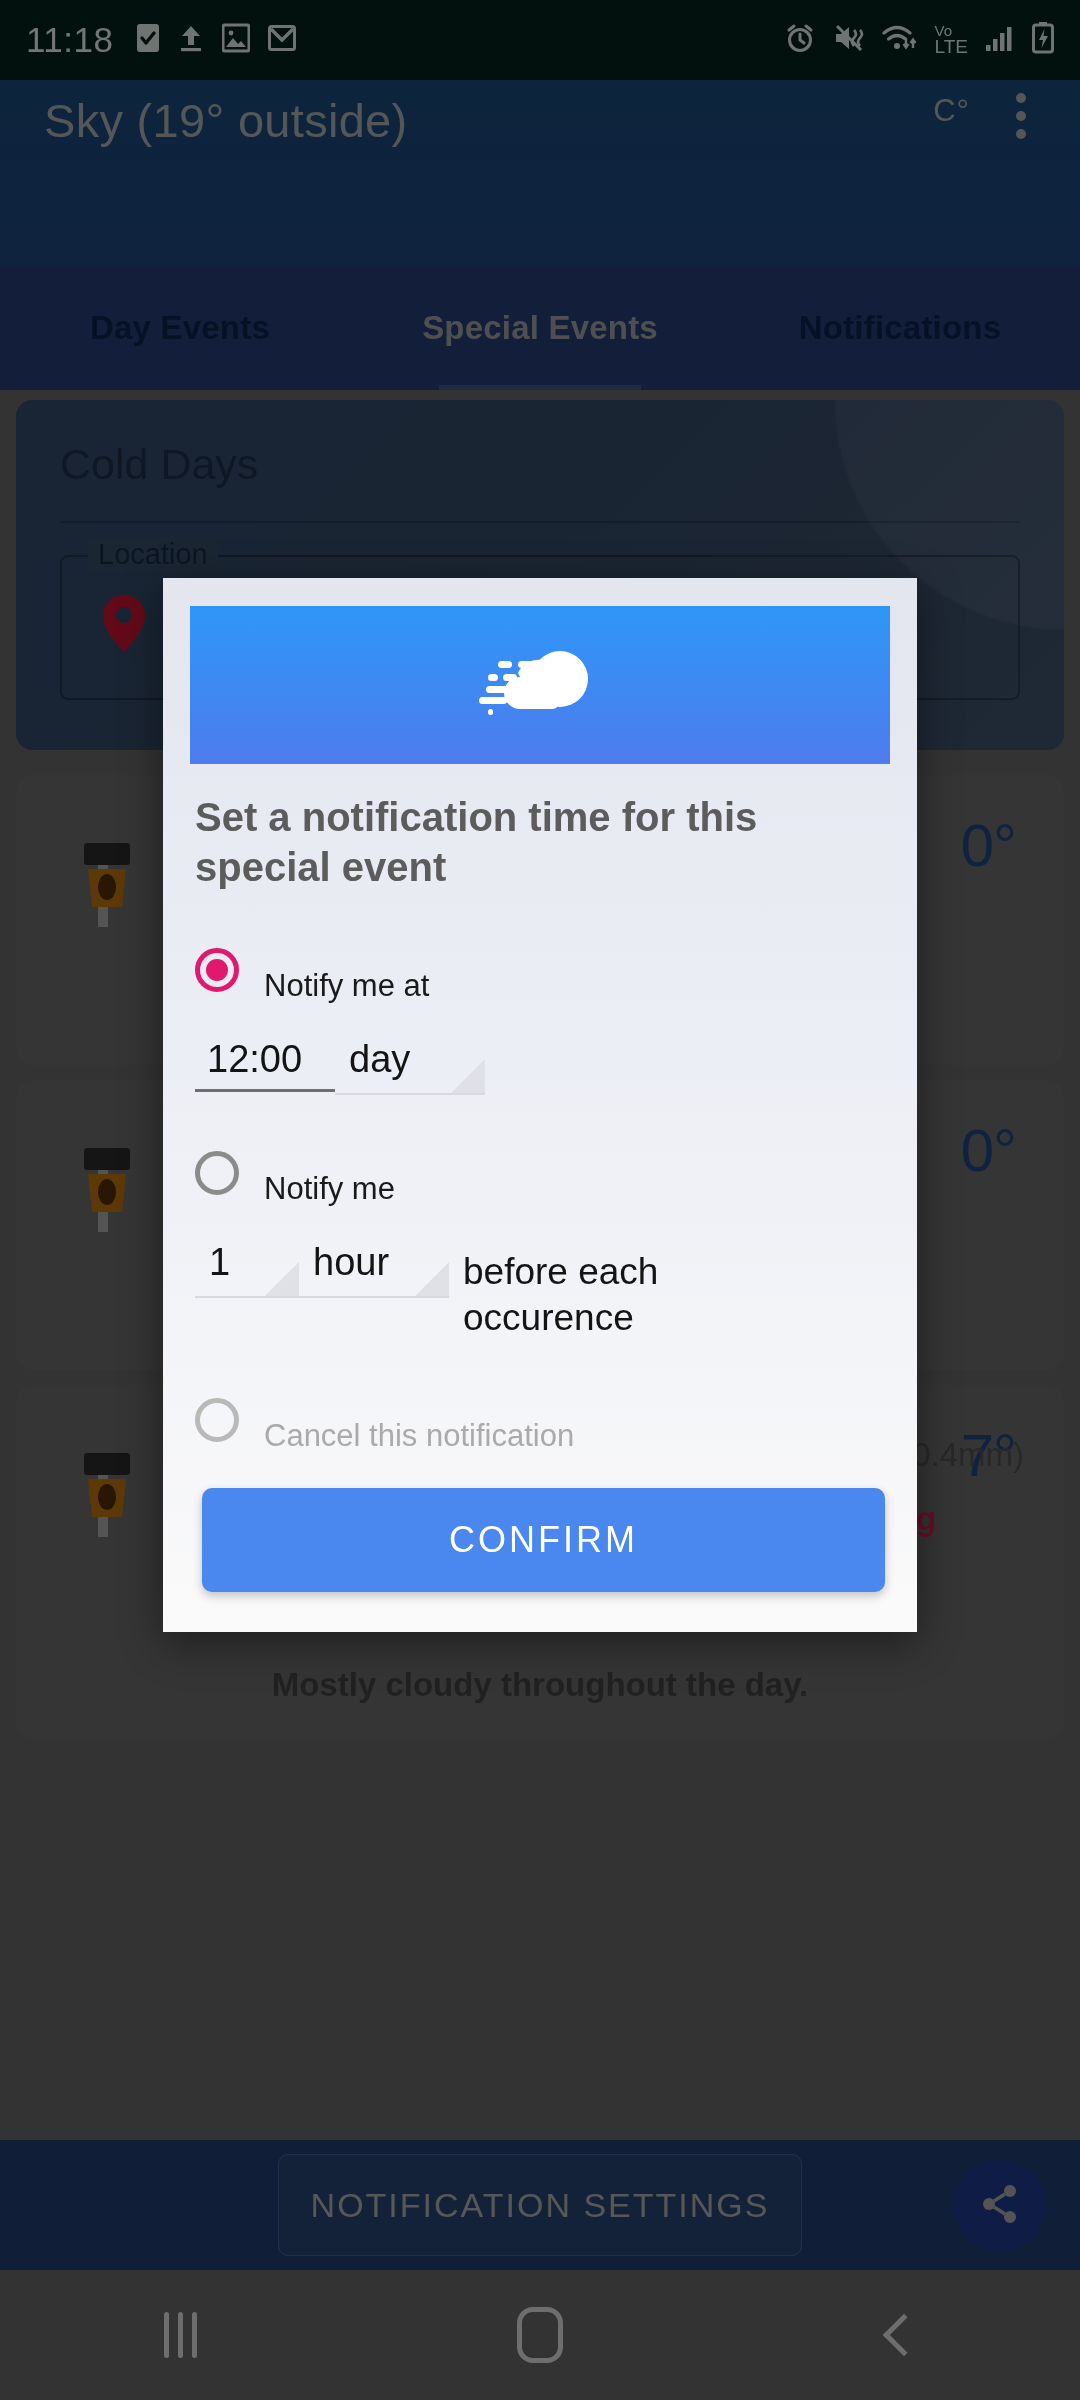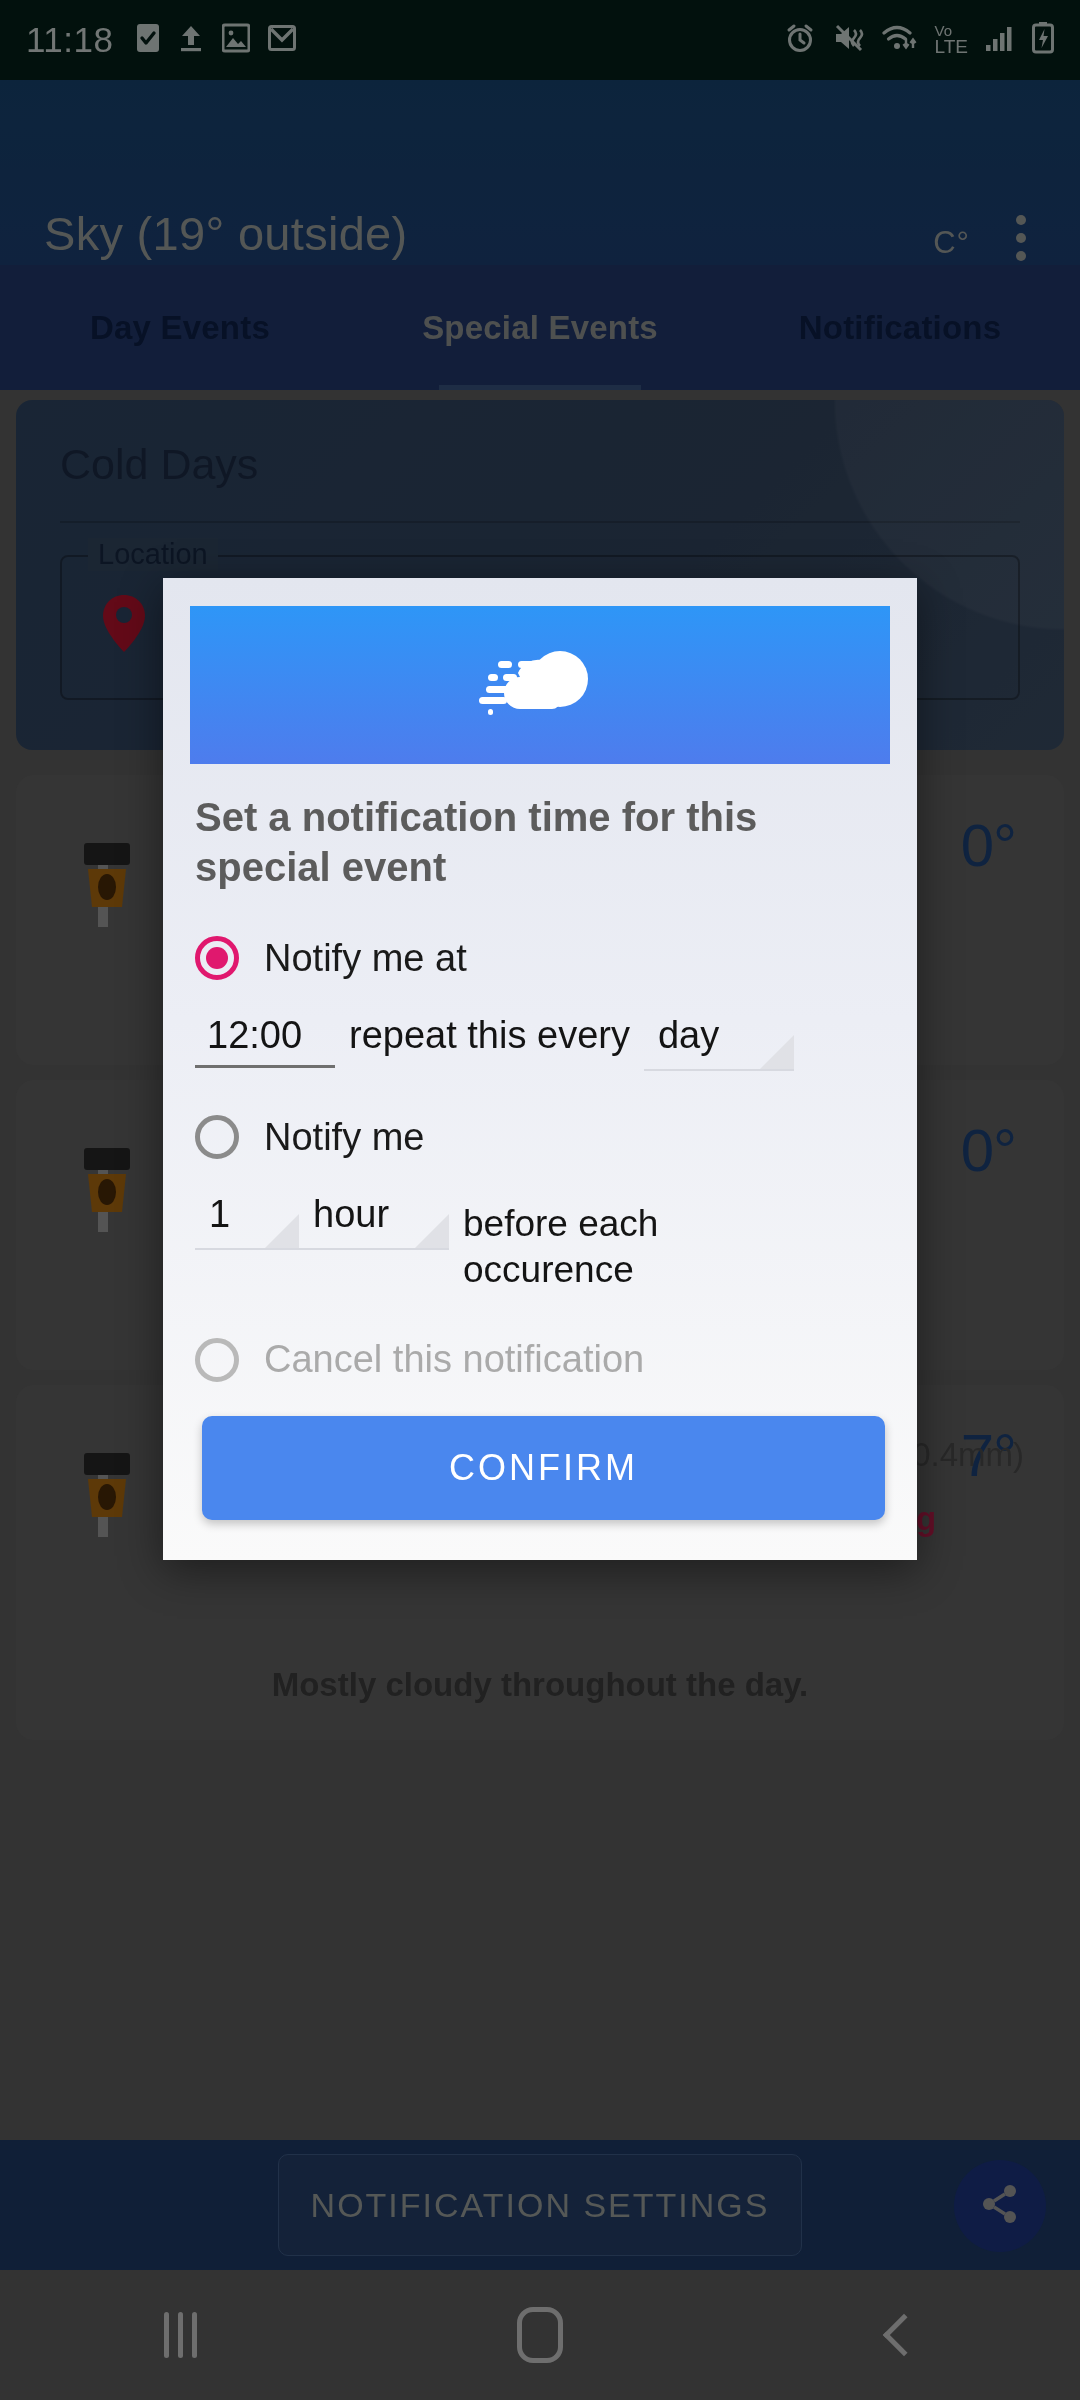--- a/index.html
+++ b/index.html
@@ -20,21 +20,21 @@
   .sb-time { font-size: 35px; letter-spacing: .5px; color: #cfd8d5; }
   .sb-left-icons { display: flex; align-items: center; gap: 18px; margin-left: 22px; }
   .sb-spacer { flex: 1; }
   .sb-right-icons { display: flex; align-items: center; gap: 17px; }
   .sb-icon { display: block; }
 
   
   .appbar {
     position: absolute; top: 80px; left: 0; width: 1080px; height: 185px;
     background: linear-gradient(180deg, #17436e 0%, #1d3f72 100%);
-    display: flex; align-items: flex-end; padding: 4px 44px;
+    display: flex; align-items: flex-start; padding: 13px 44px;
   }
   .appbar-title { font-size: 47px; color: #9a9e9c; font-weight: 400; letter-spacing: .3px; }
   .appbar-spacer { flex: 1; }
   .appbar-unit { font-size: 31px; color: #9a9e9c; margin-right: 46px; letter-spacing: 1px;}
   .overflow-dots { width: 10px; display: flex; flex-direction: column; gap: 8px; margin-right: 10px; }
   .overflow-dots i { width: 10px; height: 10px; border-radius: 50%; background: #9a9e9c; display:block; }
 
   
   .tabbar {
     position: absolute; top: 265px; left: 0; width: 1080px; height: 125px;
@@ -155,21 +155,21 @@
   .radio-row { display: flex; align-items: center; gap: 25px; margin-top: 44px; }
   .radio {
     width: 44px; height: 44px; border-radius: 50%; border: 5px solid #8b8b8b;
     flex: none; position: relative; box-sizing: border-box;
   }
   .radio.checked { border-color: #e0186e; }
   .radio.checked::after {
     content: ""; position: absolute; inset: 6px; border-radius: 50%; background: #e0186e;
   }
   .radio.disabled { border-color: #b9b9b9; }
-  .radio-label { font-size: 38px; color: #1a1a1a; }
+  .radio-label { font-size: 31px; color: #1a1a1a; margin-top: 32px; }
   .radio-label.disabled { color: #aaaaaa; }
 
   .field-row { display: flex; align-items: flex-start; margin-top: 34px; }
   .underline-input {
     font-size: 38px; color: #141414; padding: 0 10px 8px 12px;
     border-bottom: 3px solid #6f6f6f; min-width: 140px;
   }
   .inline-text { font-size: 38px; color: #141414; padding: 0 14px; }
   .spinner {
     position: relative; padding: 0 14px 12px 14px; min-width: 150px;
@@ -433,21 +433,20 @@
 
     <div class="dialog-body">
       <div class="dialog-title">Set a notification time for this special event</div>
 
       <div class="radio-row">
         <span class="radio checked"></span>
         <span class="radio-label">Notify me at</span>
       </div>
       <div class="field-row">
         <span class="underline-input">12:00</span>
-        <span class="inline-text">repeat this every</span>
         <span class="spinner">day</span>
       </div>
 
       <div class="radio-row">
         <span class="radio"></span>
         <span class="radio-label">Notify me</span>
       </div>
       <div class="field-row">
         <span class="spinner narrow">1</span>
         <span class="spinner">hour</span>

